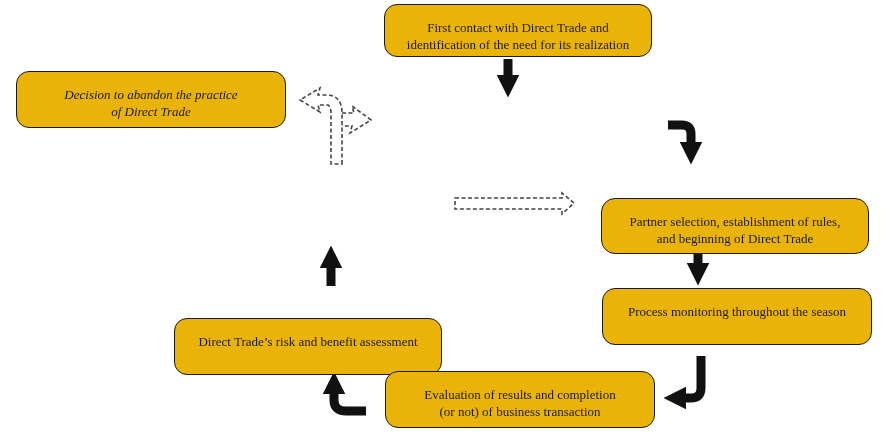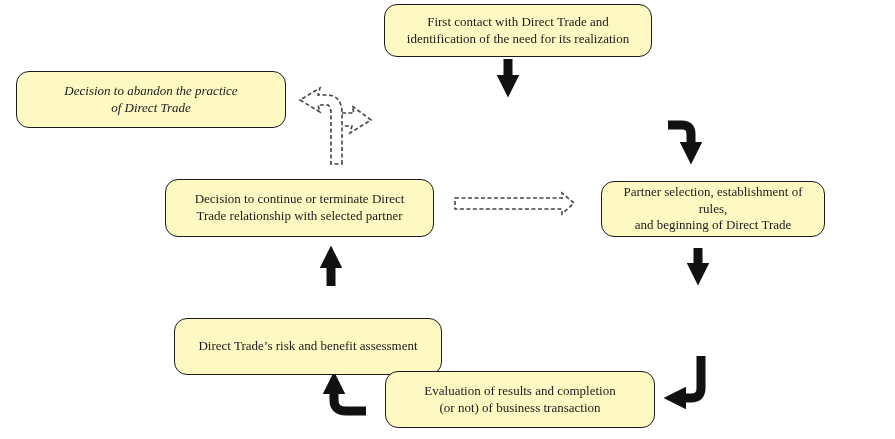--- a/index.html
+++ b/index.html
@@ -15,26 +15,25 @@
   .arrows {
     position: absolute;
     left: 0; top: 0;
     width: 895px; height: 439px;
   }
   .box {
     position: absolute;
     box-sizing: border-box;
     border: 1.6px solid #1b1b1b;
     border-radius: 13px;
-    background: #fef9c3;
+    background: #eab308;
     display: flex;
-    align-items: center;
     justify-content: center;
     text-align: center;
-    padding: 3px 8px;
+    padding: 15px 8px;
   }
   .box span {
     white-space: pre-line;
     font-size: 13px;
     line-height: 1.28;
   }
   .rel-label {
     position: absolute;
     left: 452px;
     top: 219px;
@@ -74,30 +73,29 @@
     <span>First contact with Direct Trade and
 identification of the need for its realization</span>
   </div>
 
 
   <div class="box" style="left:16px;  top:71px;  width:270px; height:57px;font-style:italic;">
     <span>Decision to abandon the practice
 of Direct Trade</span>
   </div>
 
-  <div class="box" style="left:165px; top:179px; width:269px; height:58px;">
-    <span>Decision to continue or terminate Direct
-Trade relationship with selected partner</span>
-  </div>
 
-  <div class="box" style="left:601px; top:181px; width:224px; height:56px;">
+  <div class="box" style="left:601px; top:198px; width:268px; height:56px;border-radius:14px;">
     <span>Partner selection, establishment of rules,
 and beginning of Direct Trade</span>
   </div>
 
+  <div class="box" style="left:602px; top:288px; width:270px; height:57px;">
+    <span>Process monitoring throughout the season</span>
+  </div>
 
   <div class="box" style="left:174px; top:291px; width:268px; height:57px;margin-top:27px;">
     <span>Direct Trade’s risk and benefit assessment</span>
   </div>
 
   <div class="box" style="left:385px; top:371px; width:270px; height:57px;">
     <span>Evaluation of results and completion
 (or not) of business transaction</span>
   </div>
 

